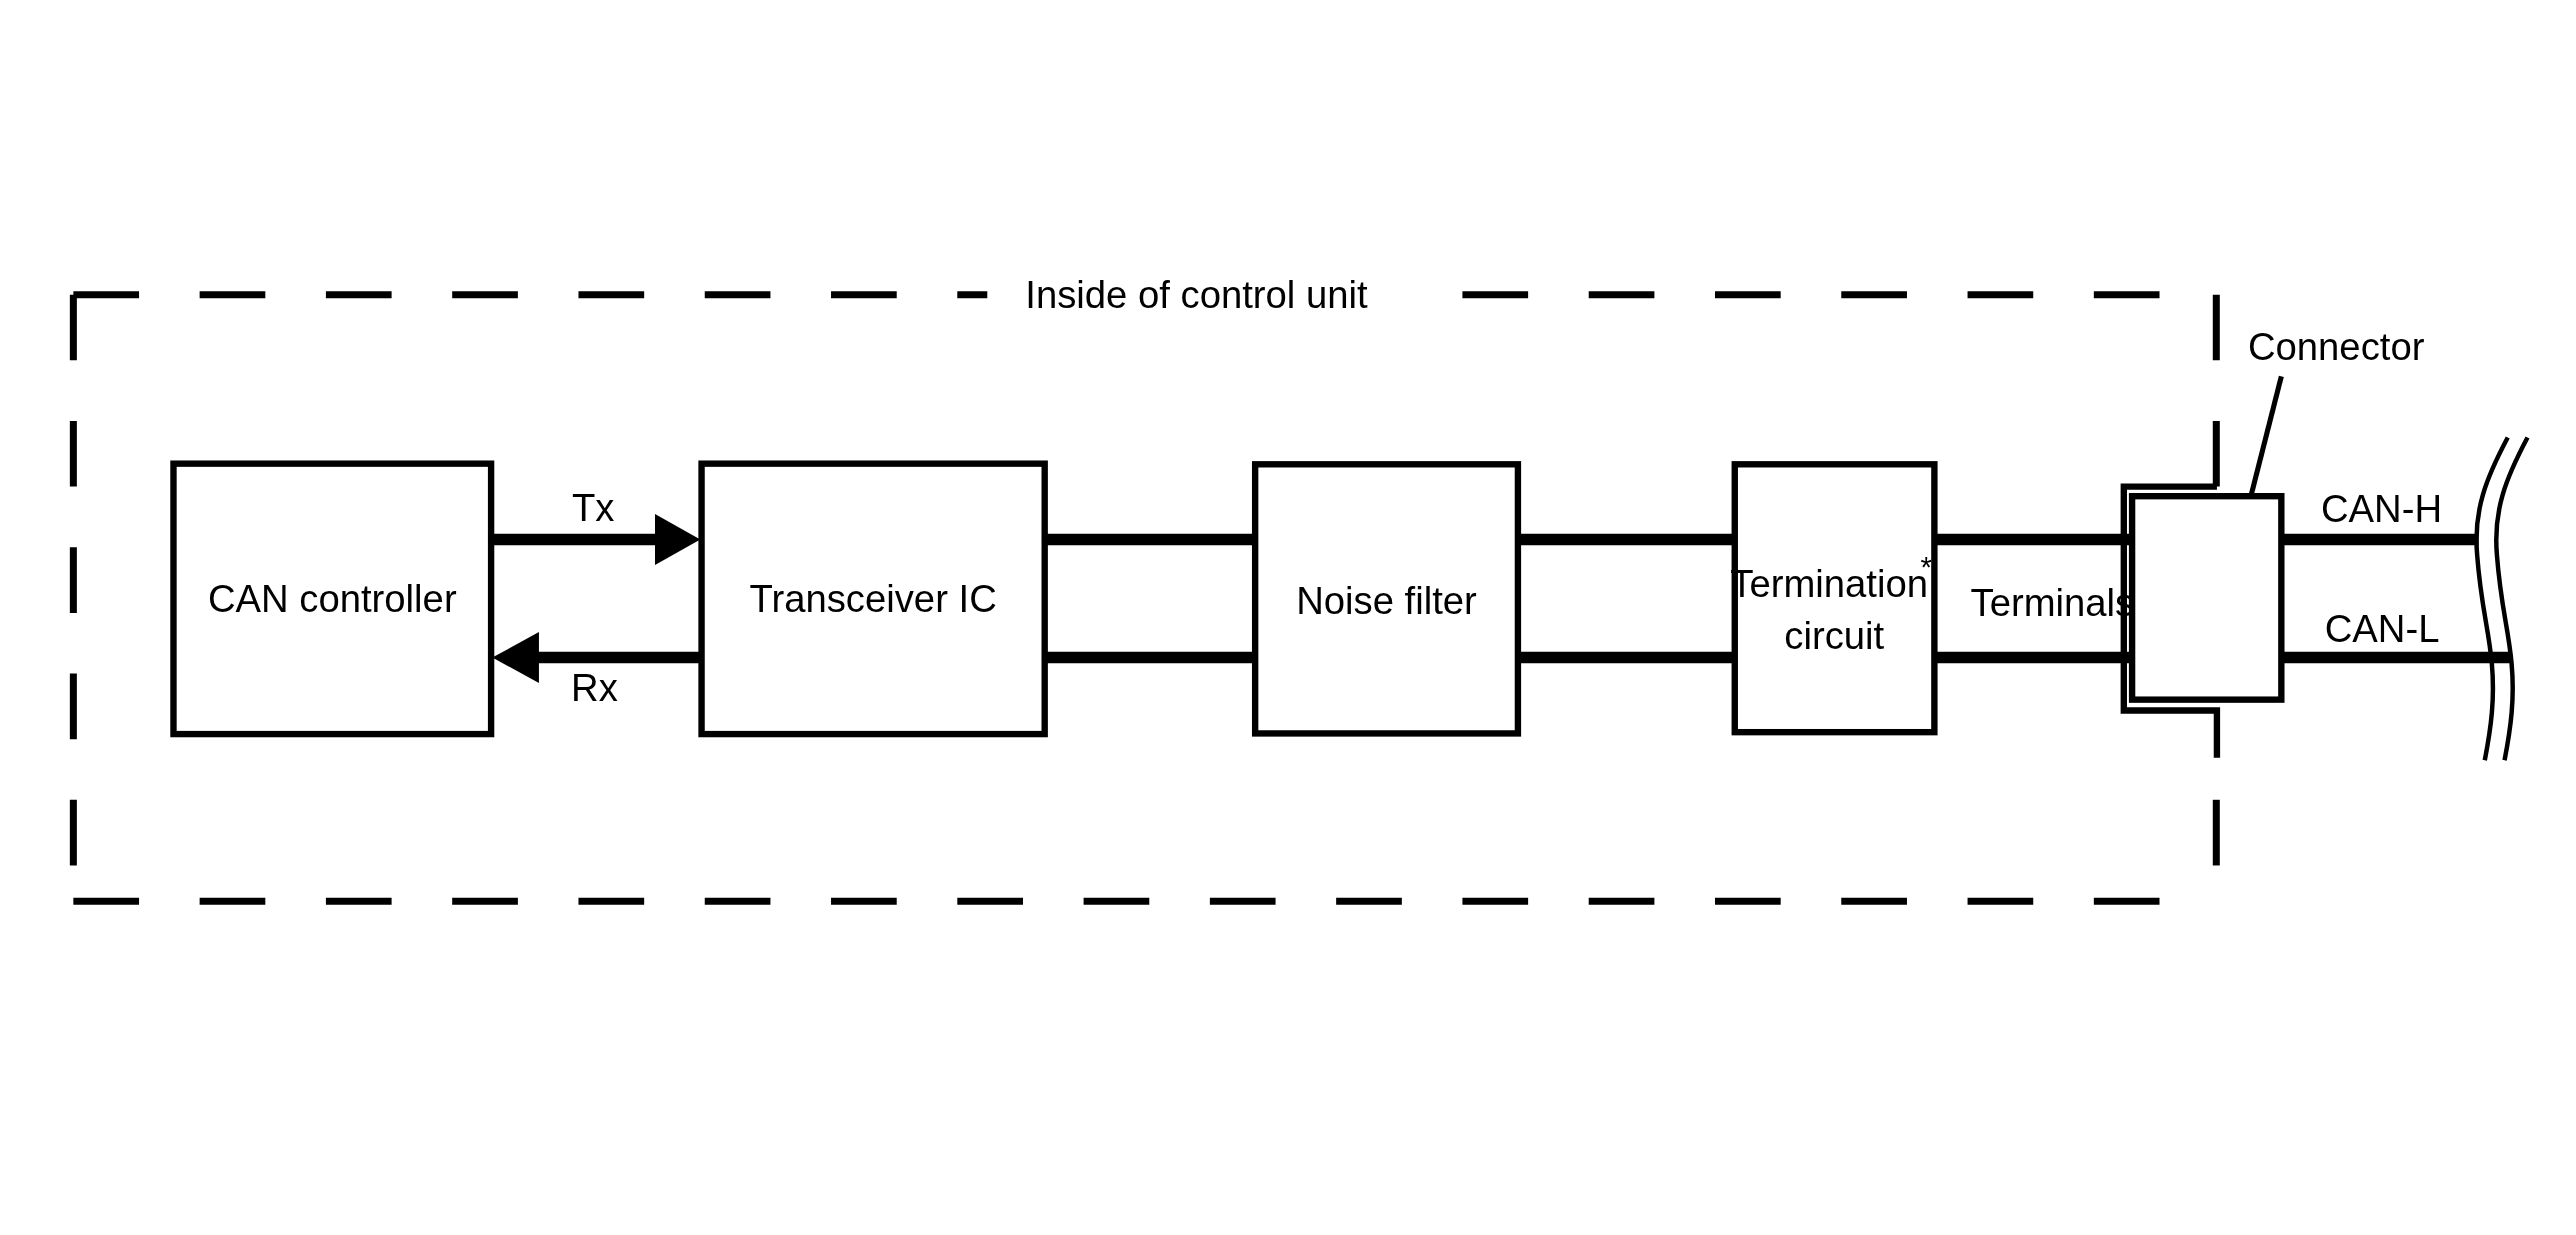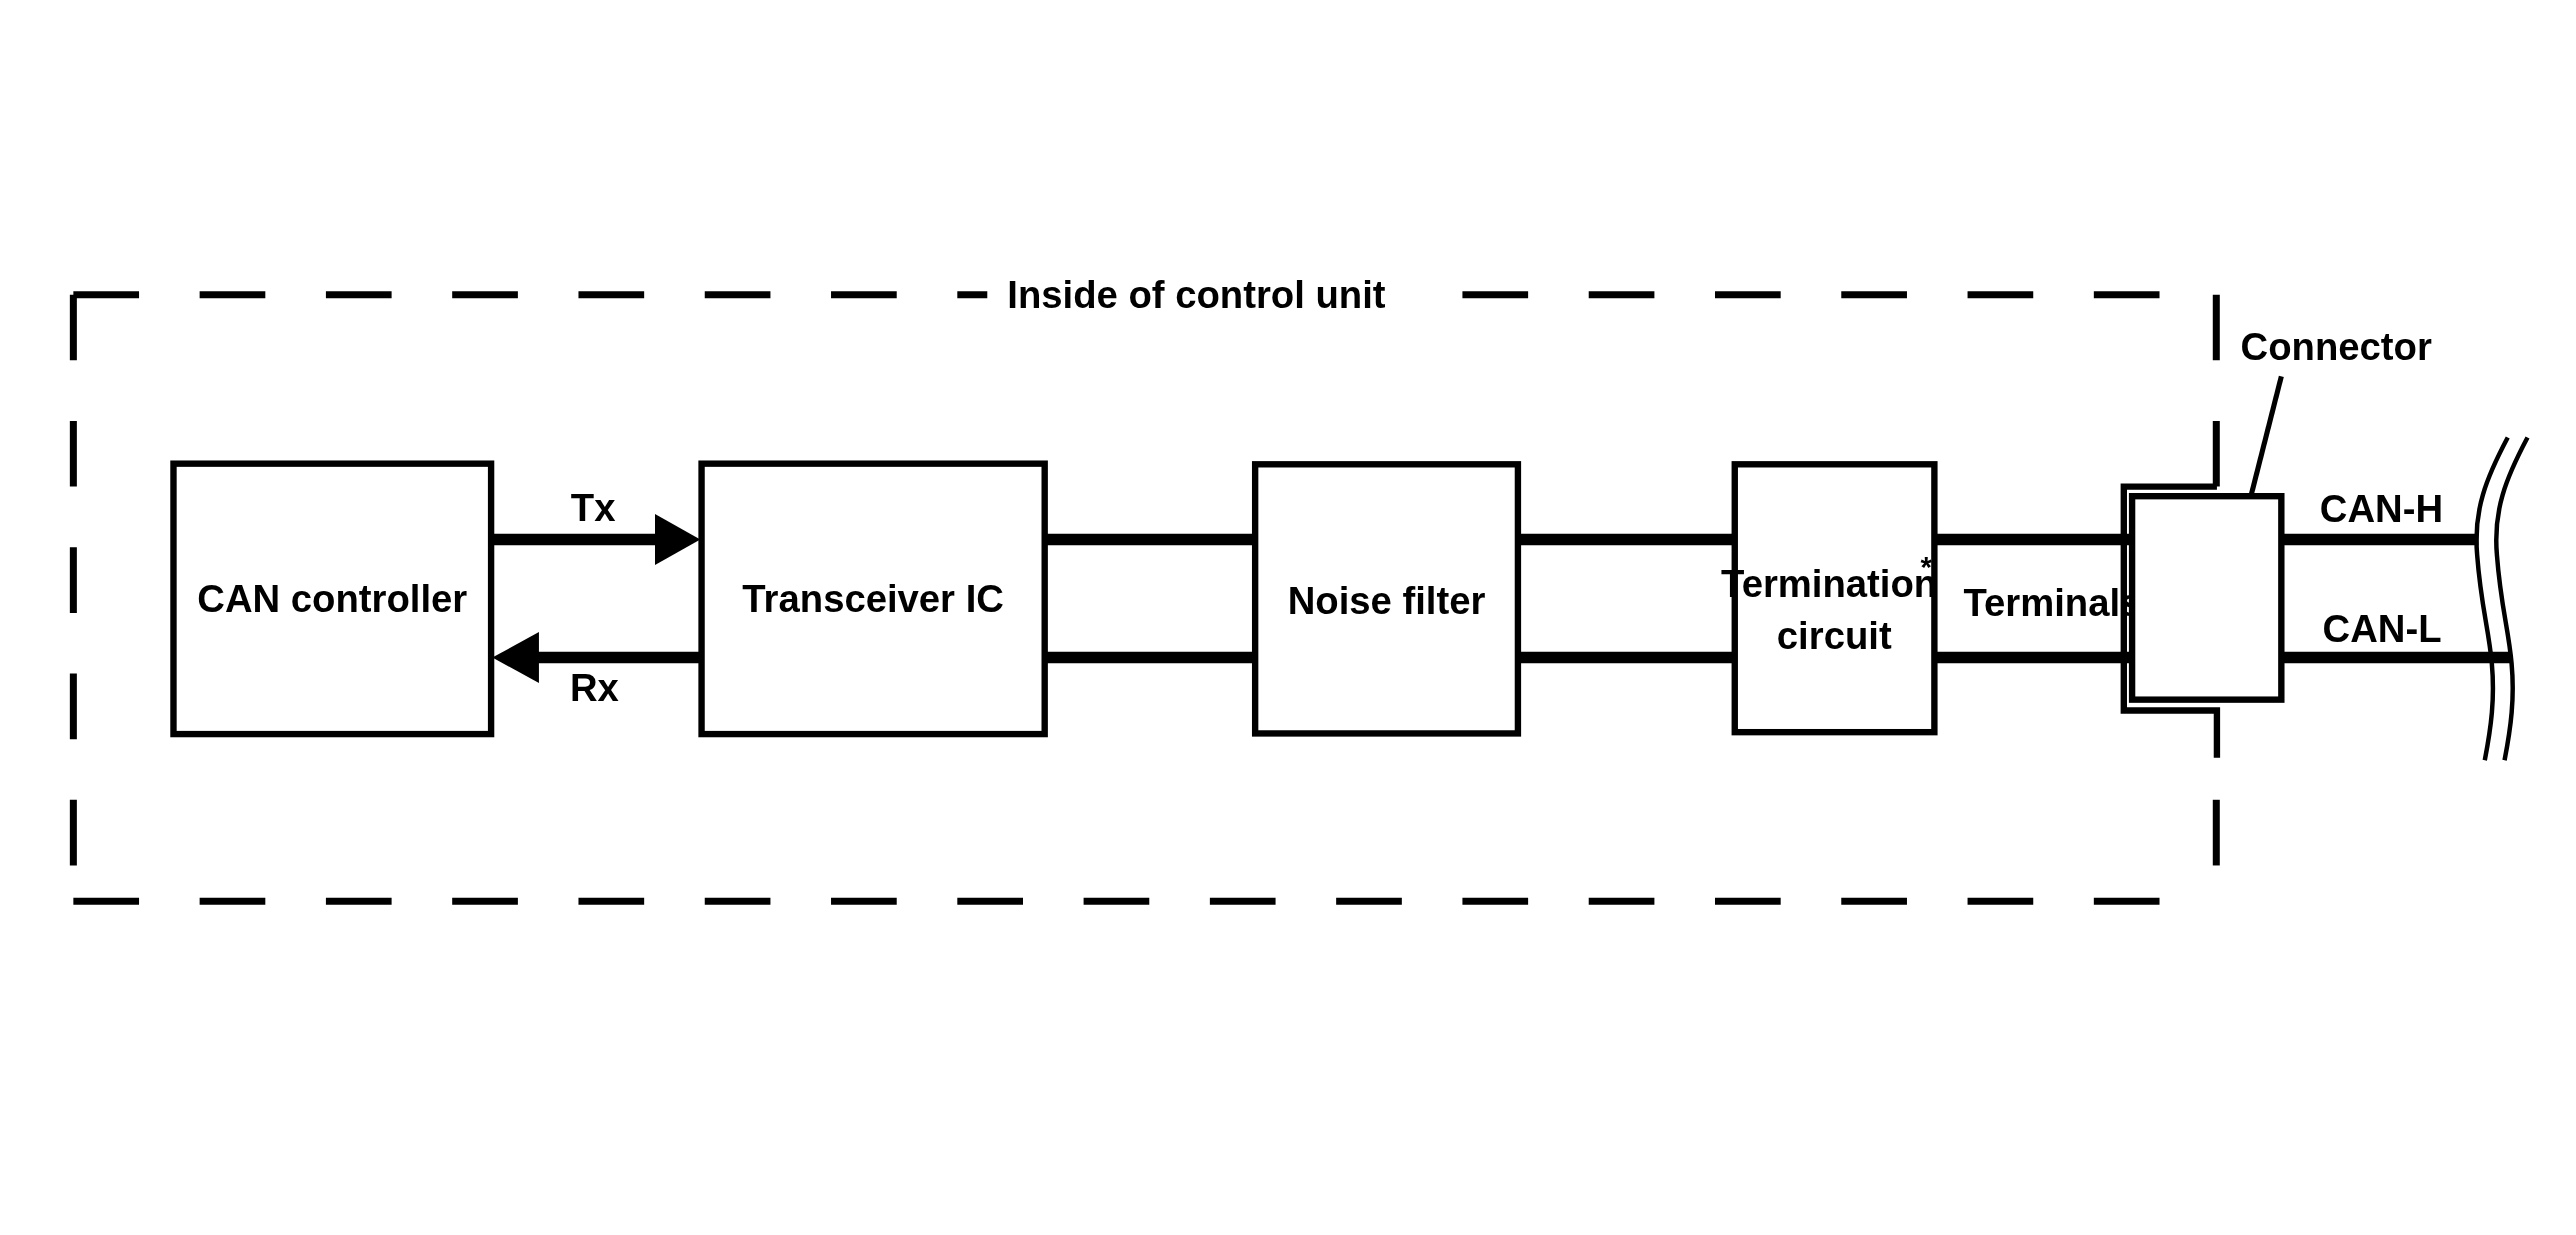--- a/index.html
+++ b/index.html
@@ -3,21 +3,20 @@
 <meta charset="utf-8">
 <style>
   html, body {
     margin: 0;
     padding: 0;
     background: #ffffff;
   }
   .diagram-wrap {
     width: 100%;
     background: #a3a3a3;
-    font-weight: bold;
   }
   svg {
     display: block;
     width: 100%;
     height: auto;
     background: #ffffff;
     font-family: "Liberation Sans", "DejaVu Sans", sans-serif;
   }
   text {
     fill: #000000;

